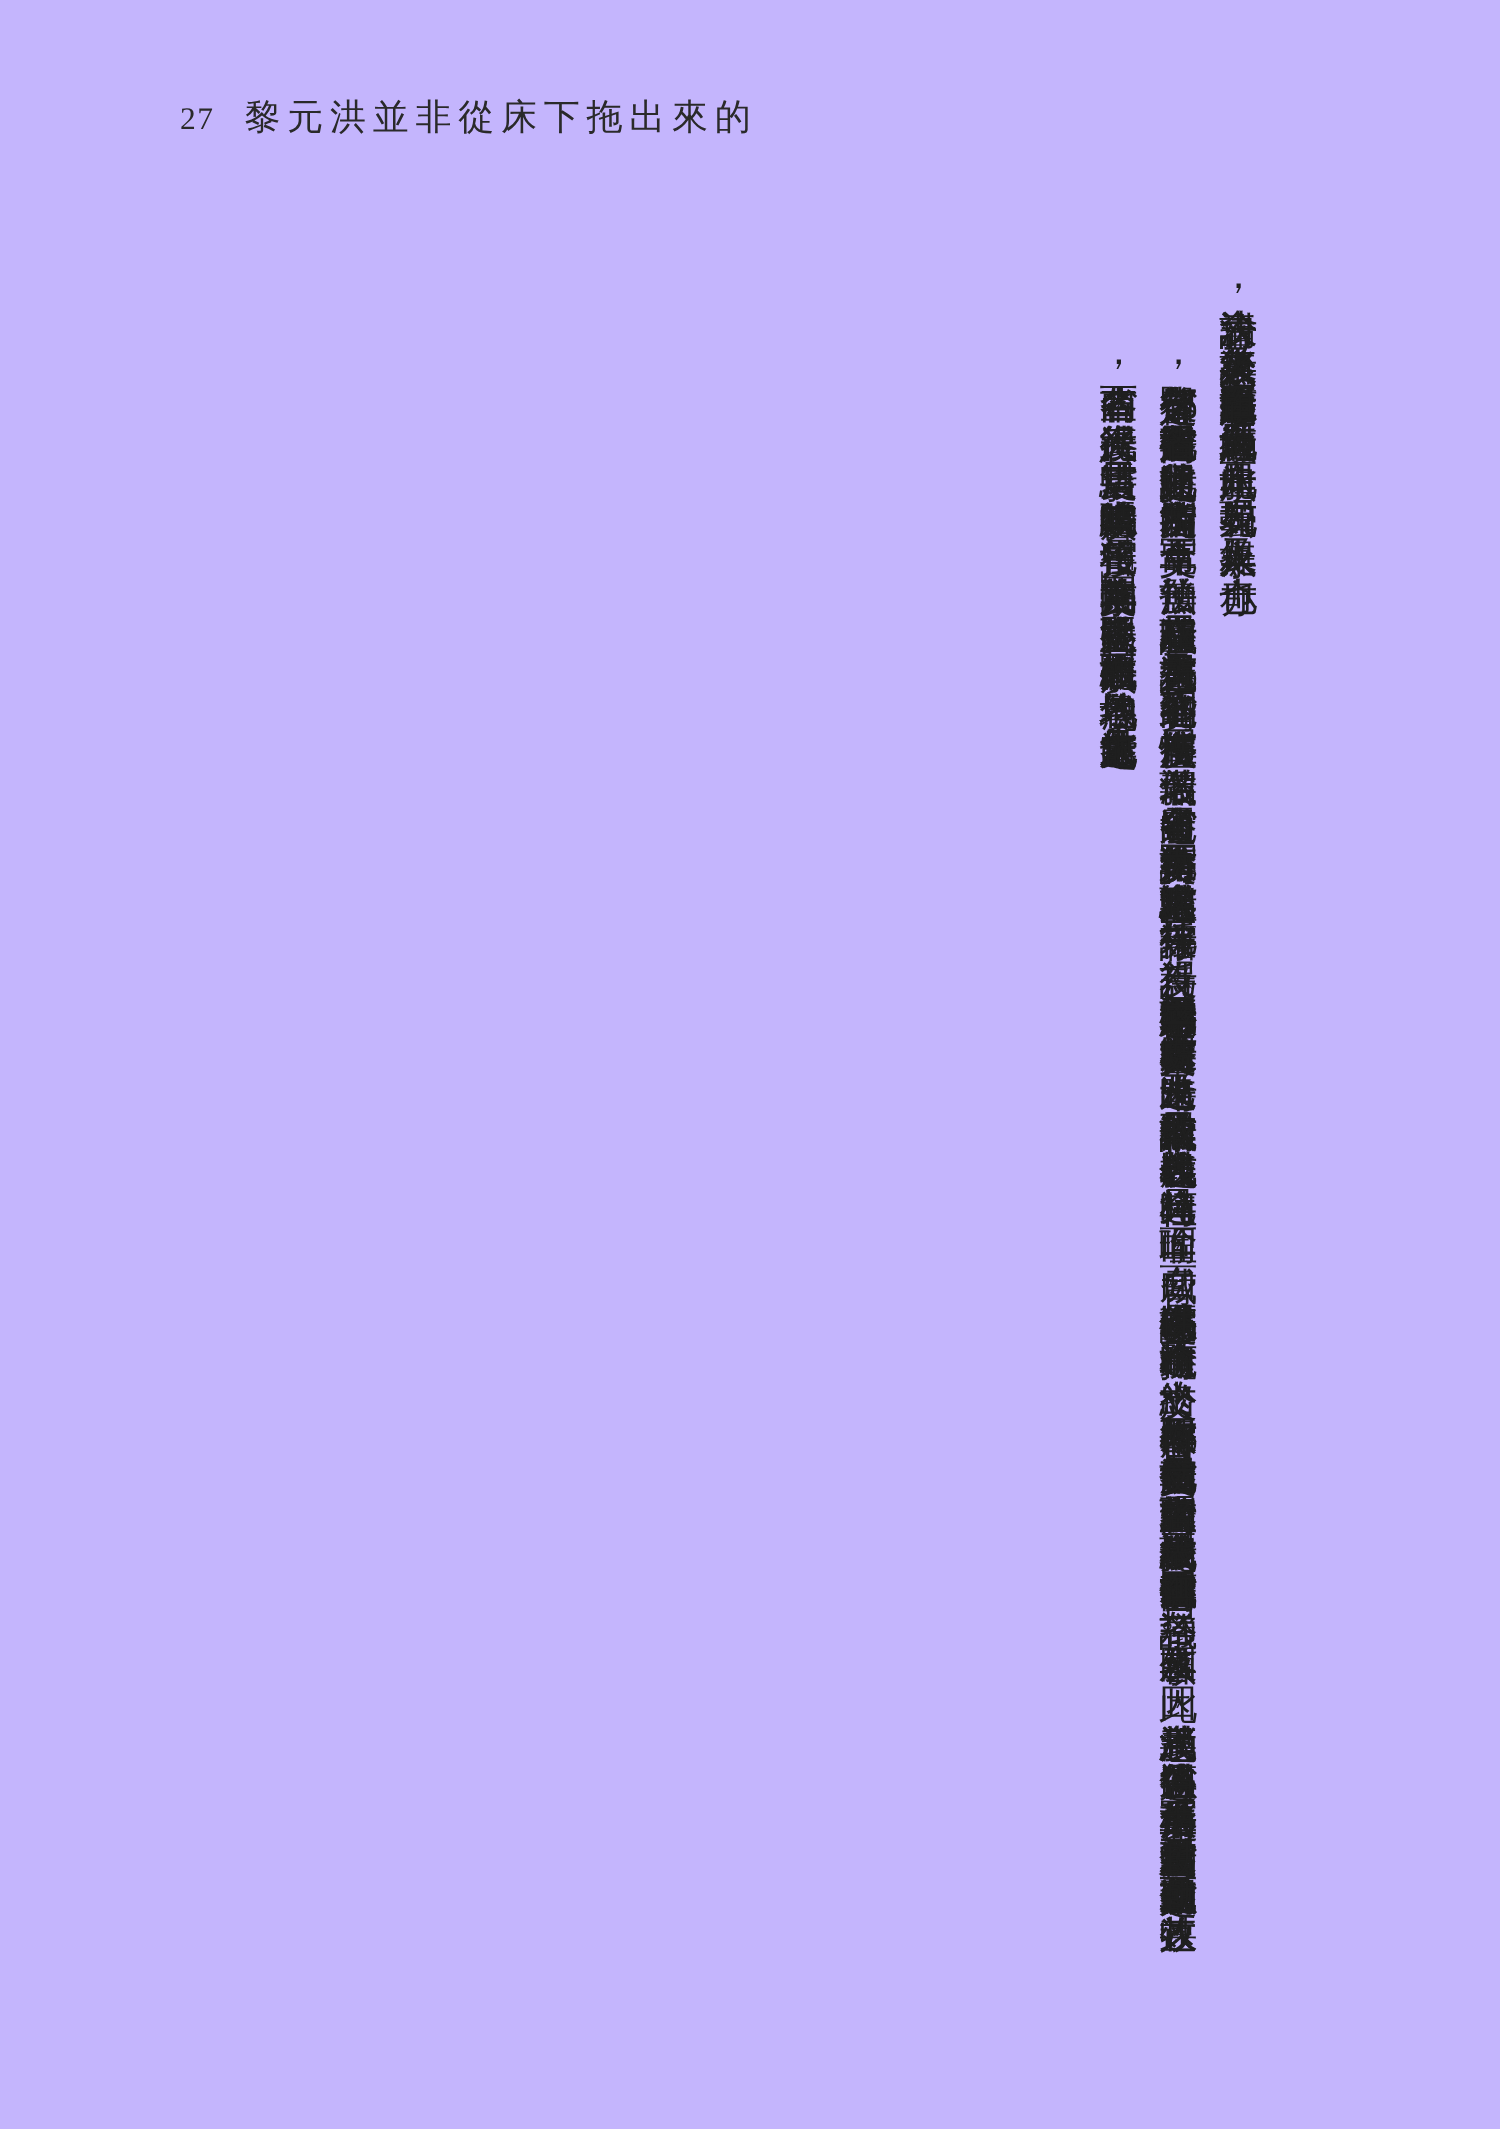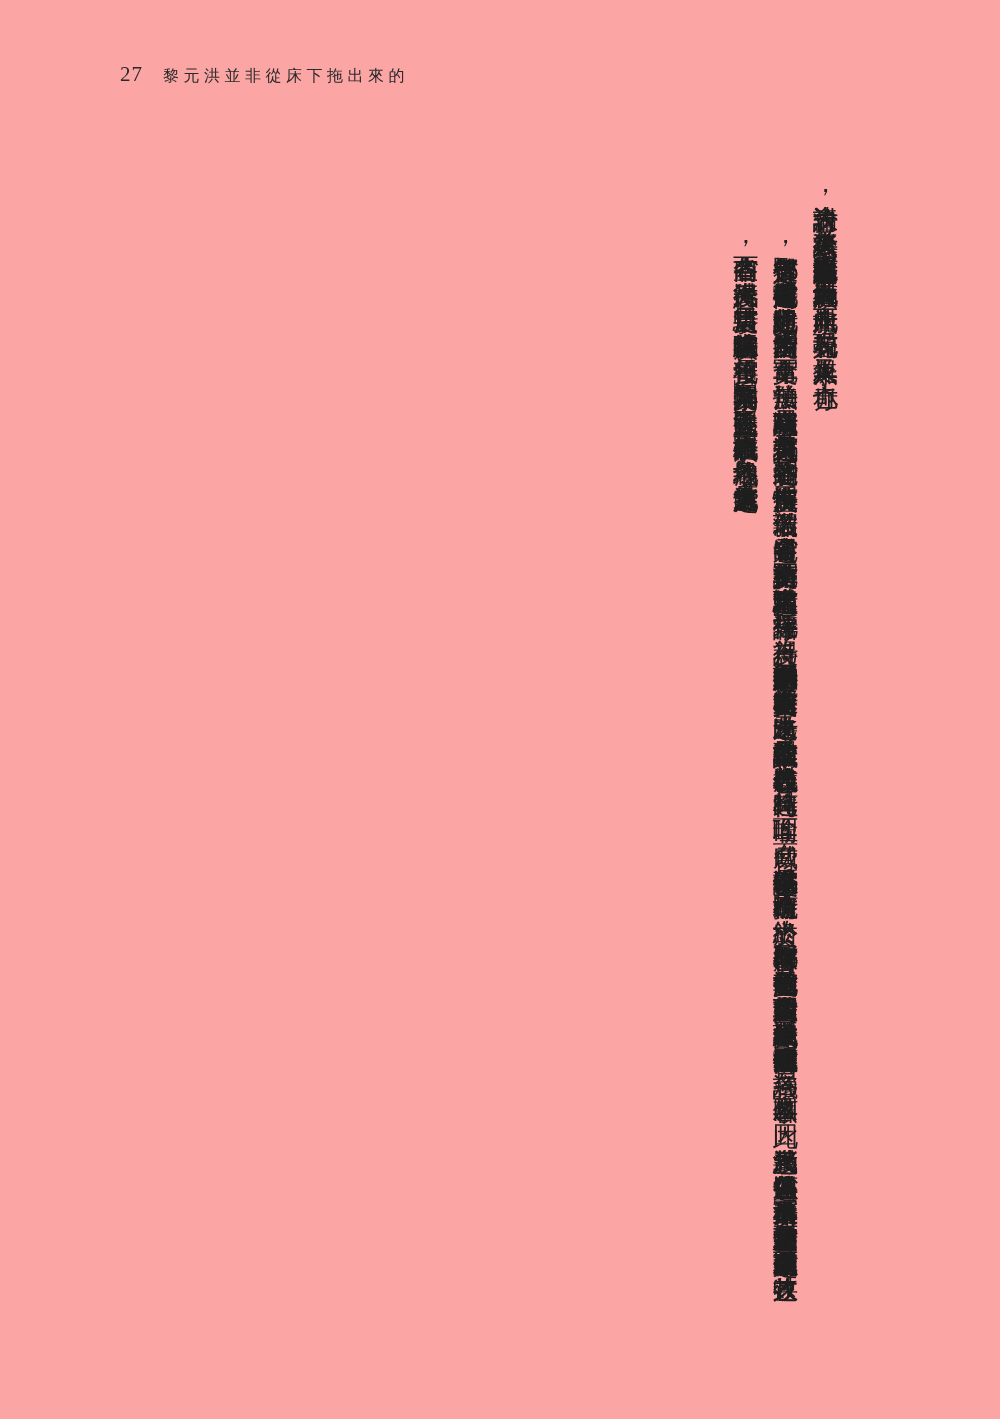--- a/index.html
+++ b/index.html
@@ -11,40 +11,40 @@
     height: 1419px;
     position: relative;
     background: #fefefe;
     font-family: "Liberation Serif", "DejaVu Serif", serif;
     color: #1f1f1f;
     overflow: hidden;
   }
   .page {
     position: absolute;
     inset: 0;
-    background: #fca5a5;
+    background: #c4b5fd;
   }
   
   .running-header {
     position: absolute;
     top: 62px;
     left: 120px;
     display: flex;
     align-items: baseline;
     white-space: nowrap;
     color: #2a2a2a;
   }
   .folio-number {
     font-size: 21px;
     letter-spacing: 1px;
     margin-right: 20px;
     font-family: "Liberation Serif", "DejaVu Serif", serif;
   }
   .chapter-title {
-    font-size: 16px;
+    font-size: 24px;
     letter-spacing: 4.5px;
   }
   
   .text-block {
     position: absolute;
     top: 186px;
     right: 155px;
     height: 1097px;
     writing-mode: vertical-rl;
     text-orientation: mixed;

